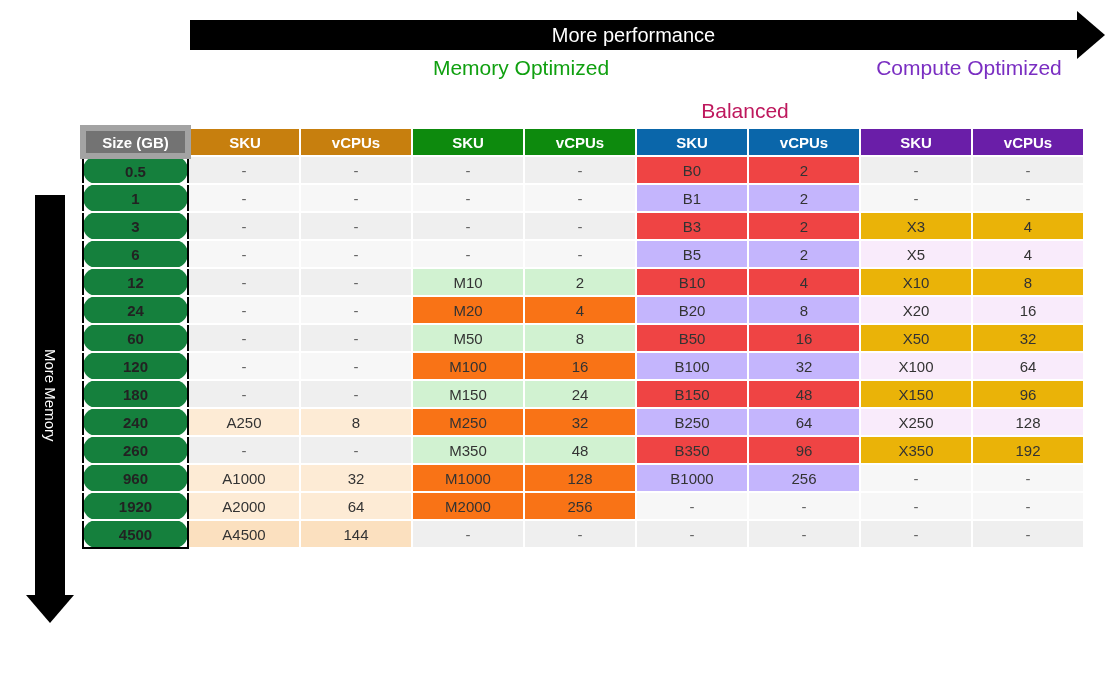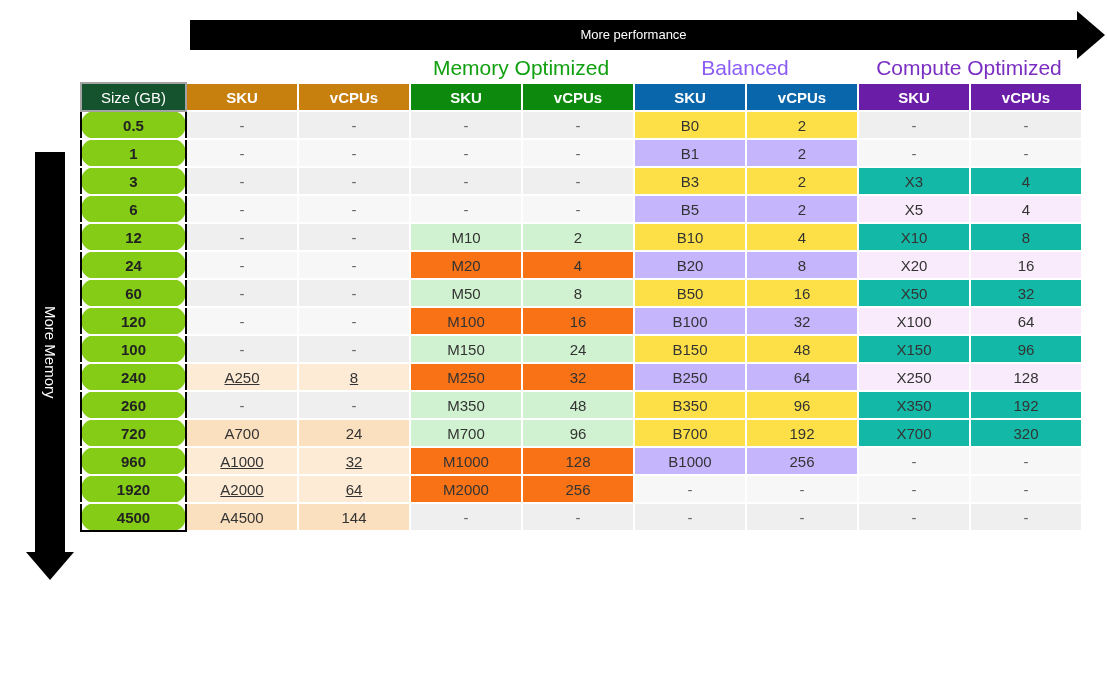--- a/index.html
+++ b/index.html
@@ -23,21 +23,21 @@
     padding-right: 10px;
     margin-bottom: 6px;
   }
   .top-arrow {
     position: relative;
     background: #000;
     color: #fff;
     height: 30px;
     line-height: 30px;
     text-align: center;
-    font-size: 13px;
+    font-size: 20px;
     font-weight: 400;
   }
   .top-arrow::after {
     content: "";
     position: absolute;
     right: -28px;
     top: -9px;
     border-left: 28px solid #000;
     border-top: 24px solid transparent;
     border-bottom: 24px solid transparent;
@@ -75,21 +75,21 @@
     grid-row: 2;
     display: grid;
     grid-template-columns: 105px 112px 112px 112px 112px 112px 112px 112px 112px;
     text-align: center;
     font-size: 21px;
     font-weight: 400;
     margin-bottom: 2px;
   }
   .cat-flash    { grid-column: 2 / span 2; color: #d9221c; }
   .cat-memory   { grid-column: 4 / span 2; color: #10a010; }
-  .cat-balanced { grid-column: 6 / span 2; color: #8b5cf6; }
+  .cat-balanced { grid-column: 6 / span 2; color: #be185d; margin-top: 43px; }
   .cat-compute  { grid-column: 8 / span 2; color: #7a2ec2; }
 
   .table-wrap {
     grid-column: 2;
     grid-row: 3;
   }
   table {
     border-collapse: collapse;
     table-layout: fixed;
   }
@@ -97,52 +97,52 @@
     border: 2px solid #fff;
     text-align: center;
     height: 28px;
     box-sizing: border-box;
     font-size: 15px;
   }
   col.size  { width: 105px; }
   col.pair  { width: 112px; }
 
   th.size-head {
-    background: #14532d;
+    background: #737373;
     color: #fff;
-    font-weight: 400;
-    border: 2px solid #a3a3a3;
+    font-weight: 700;
+    border: 6px solid #a3a3a3;
   }
   th.flash-head   { background: #c77f0e; color:#fff; font-weight:700; }
   th.memory-head  { background: #0d8a0d; color:#fff; font-weight:700; }
   th.balanced-head{ background: #0a66aa; color:#fff; font-weight:700; }
   th.compute-head { background: #6a1ea8; color:#fff; font-weight:700; }
 
   td.size-cell {
-    background: #84cc16;
+    background: #15803d;
     font-weight: 700;
     color: #222;
     border-left: 2px solid #000;
     border-right: 2px solid #000;
     border-radius: 14px;
   }
   tr:last-child td.size-cell {
     border-bottom: 2px solid #000;
   }
 
   td.na-even { background: #efefef; color:#666; }
   td.na-odd  { background: #f7f7f7; color:#666; }
 
   td.flash-even   { background: #fbe0bf; }
-  td.flash-odd    { background: #fdebd5; text-decoration: underline; }
+  td.flash-odd    { background: #fdebd5; }
   td.memory-even  { background: #d1f2d1; }
   td.memory-odd   { background: #f97316; }
-  td.balanced-even{ background: #fde047; }
+  td.balanced-even{ background: #ef4444; }
   td.balanced-odd { background: #c4b5fd; }
-  td.compute-even { background: #14b8a6; }
+  td.compute-even { background: #eab308; }
   td.compute-odd  { background: #f9ebfb; }
 </style>
 </head>
 <body>
 
 <div class="layout">
 
   <div class="top-arrow-wrap">
     <div class="top-arrow">
       <span>More performance</span>
@@ -271,21 +271,21 @@
             <td class="na-odd">-</td>
             <td class="na-odd">-</td>
             <td class="memory-odd">M100</td>
             <td class="memory-odd">16</td>
             <td class="balanced-odd">B100</td>
             <td class="balanced-odd">32</td>
             <td class="compute-odd">X100</td>
             <td class="compute-odd">64</td>
           </tr>
           <tr>
-            <td class="size-cell">100</td>
+            <td class="size-cell">180</td>
             <td class="na-even">-</td>
             <td class="na-even">-</td>
             <td class="memory-even">M150</td>
             <td class="memory-even">24</td>
             <td class="balanced-even">B150</td>
             <td class="balanced-even">48</td>
             <td class="compute-even">X150</td>
             <td class="compute-even">96</td>
           </tr>
           <tr>
@@ -304,31 +304,20 @@
             <td class="na-even">-</td>
             <td class="na-even">-</td>
             <td class="memory-even">M350</td>
             <td class="memory-even">48</td>
             <td class="balanced-even">B350</td>
             <td class="balanced-even">96</td>
             <td class="compute-even">X350</td>
             <td class="compute-even">192</td>
           </tr>
           <tr>
-            <td class="size-cell">720</td>
-            <td class="flash-even">A700</td>
-            <td class="flash-even">24</td>
-            <td class="memory-even">M700</td>
-            <td class="memory-even">96</td>
-            <td class="balanced-even">B700</td>
-            <td class="balanced-even">192</td>
-            <td class="compute-even">X700</td>
-            <td class="compute-even">320</td>
-          </tr>
-          <tr>
             <td class="size-cell">960</td>
             <td class="flash-odd">A1000</td>
             <td class="flash-odd">32</td>
             <td class="memory-odd">M1000</td>
             <td class="memory-odd">128</td>
             <td class="balanced-odd">B1000</td>
             <td class="balanced-odd">256</td>
             <td class="na-odd">-</td>
             <td class="na-odd">-</td>
           </tr>

